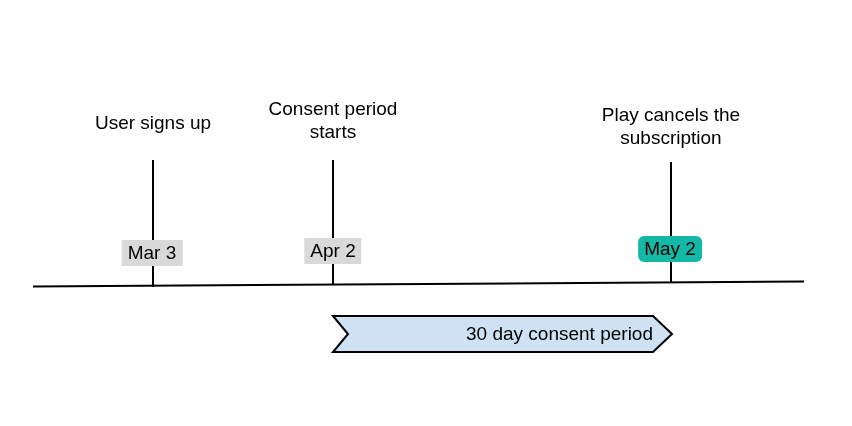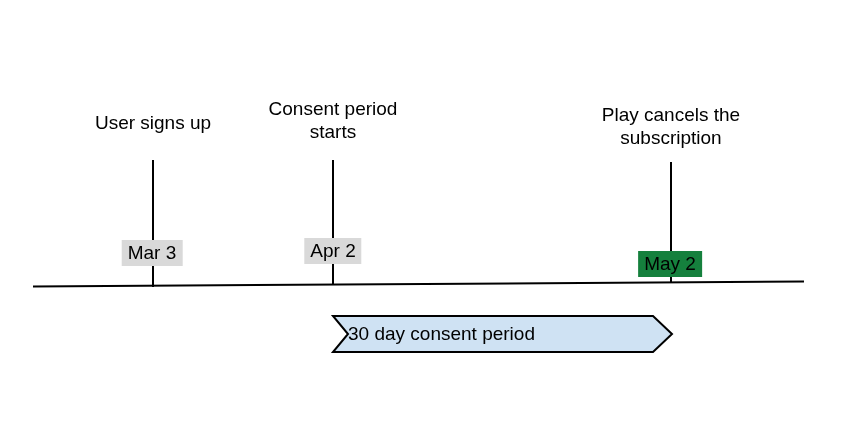--- a/index.html
+++ b/index.html
@@ -30,21 +30,21 @@
     line-height: 22px;
     padding: 2px 6px;
     white-space: nowrap;
     color: #000000;
   }
   .period-label {
     position: absolute;
     left: 348px;
     top: 322px;
     width: 305px;
-    text-align: left;
+    text-align: right;
     font-size: 19px;
     line-height: 24px;
     color: #000000;
     white-space: nowrap;
   }
 </style>
 </head>
 <body>
 
 <div class="stage">
@@ -61,17 +61,17 @@
   </svg>
 
   <div class="event-label" style="left:43px; top:111px;">User signs up</div>
   <div class="event-label" style="left:223px; top:97px;">Consent period
 starts</div>
   <div class="event-label" style="left:561px; top:103px;text-align:center;">Play cancels the
 subscription</div>
 
   <div class="date-badge" style="left: 152px; top: 240px; background-color: rgb(217, 217, 217);">Mar 3</div>
   <div class="date-badge" style="left: 333px; top: 238px; background-color: rgb(217, 217, 217); text-align: center;">Apr 2</div>
-  <div class="date-badge" style="left: 670px; top: 251px; background-color: #15803d;">May 2</div>
+  <div class="date-badge" style="left: 670px; top: 236px; background-color: #14b8a6; border-radius: 6px;">May 2</div>
 
   <div class="period-label">30 day consent period</div>
 
 </div>
 
 </body></html>

